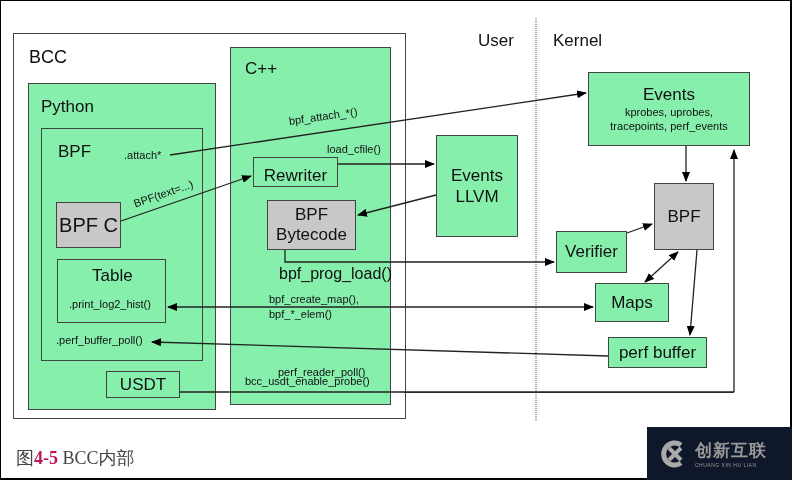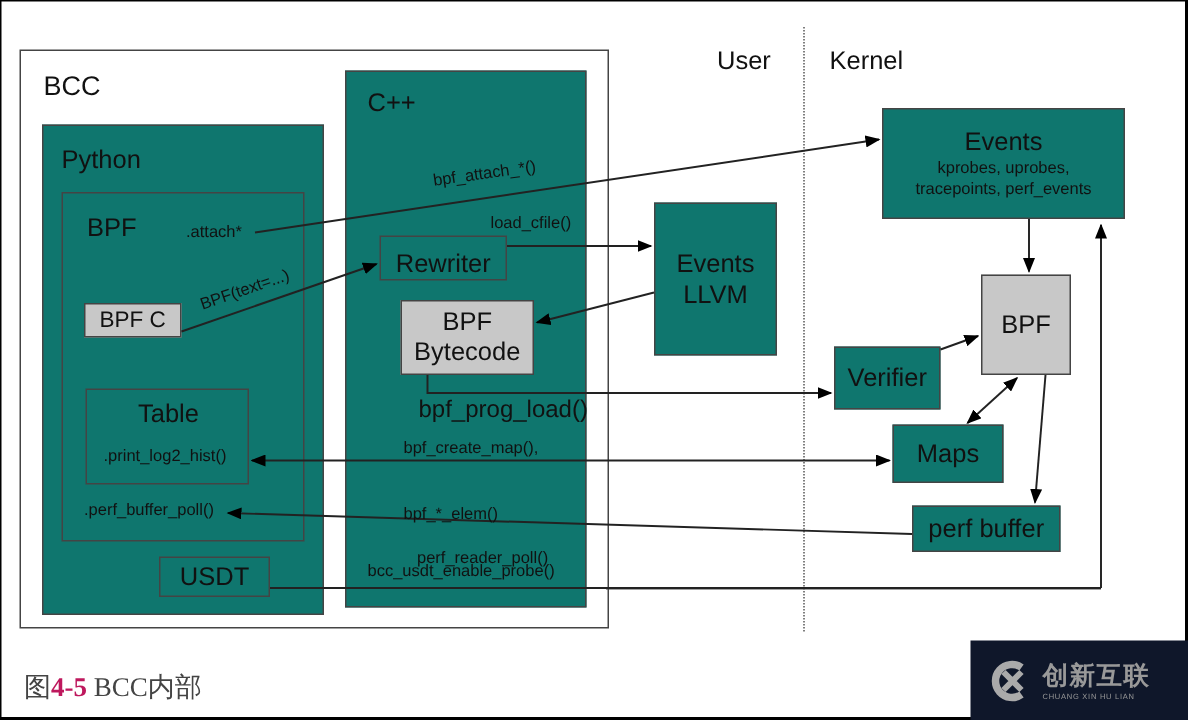--- a/index.html
+++ b/index.html
@@ -1,18 +1,18 @@
 <!DOCTYPE html>
 <html><head>
 <meta charset="utf-8">
 <style>
   html,body{margin:0;padding:0;background:#fff;}
   body{width:794px;height:482px;position:relative;overflow:hidden;font-family:"Liberation Sans",sans-serif;color:#111;}
   .frame{position:absolute;left:0;top:0;width:792px;height:480px;border:1px solid #000;border-right:2px solid #000;border-bottom:2px solid #000;box-sizing:border-box;}
-  .box{position:absolute;box-sizing:border-box;border:1.5px solid #444;background:#0f766e;}
+  .box{position:absolute;box-sizing:border-box;border:1.5px solid #444;background:#86efac;}
   .box.white{background:#fff;}
   .box.dark{background:#c8c8c8;}
   .lbl{position:absolute;white-space:nowrap;}
   .center{display:flex;flex-direction:column;align-items:center;justify-content:center;text-align:center;}
   svg.arrows{position:absolute;left:0;top:0;}
   .caption{position:absolute;left:16px;top:446px;font-family:"Liberation Serif",serif;font-size:18px;color:#444;}
   .caption .num{font-weight:bold;color:#be185d;}
   .wm{position:absolute;left:647px;top:427px;width:145px;height:53px;background:#0f172a;display:flex;align-items:center;gap:6px;padding-left:12px;box-sizing:border-box;color:#999;}
   .wm .t1{font-size:17px;font-weight:bold;letter-spacing:1px;}
   .wm .t2{font-size:5px;letter-spacing:0.5px;}
@@ -28,21 +28,21 @@
 <div class="box white" style="left:13px;top:33px;width:393px;height:386px;"></div>
 <div class="lbl" style="left:29px;top:47px;font-size:18px;">BCC</div>
 
 <div class="box" style="left:28px;top:83px;width:188px;height:327px;"></div>
 <div class="lbl" style="left:41px;top:97px;font-size:17px;">Python</div>
 
 <div class="box" style="left:41px;top:128px;width:162px;height:233px;"></div>
 <div class="lbl" style="left:58px;top:142px;font-size:17px;">BPF</div>
 <div class="lbl" style="left:124px;top:149px;font-size:11px;">.attach*</div>
 
-<div class="box dark center" style="left:56px;top:202px;width:65px;height:23px;font-size:15px;">
+<div class="box dark center" style="left:56px;top:202px;width:65px;height:46px;font-size:20px;">
     <span>BPF C</span>
   </div>
 
 <div class="box" style="left:57px;top:259px;width:109px;height:64px;"></div>
 <div class="lbl" style="left:92px;top:266px;font-size:17px;">Table</div>
 <div class="lbl" style="left:69px;top:298px;font-size:11px;">.print_log2_hist()</div>
 
 <div class="lbl" style="left:56px;top:334px;font-size:11px;">.perf_buffer_poll()</div>
 
 <div class="box center" style="left:106px;top:371px;width:74px;height:27px;font-size:17px;">
@@ -113,21 +113,21 @@
   <line x1="168" y1="307" x2="593" y2="307" stroke="#222" stroke-width="1.3" marker-start="url(#ahs)" marker-end="url(#ah)"></line>
   <line x1="608" y1="356" x2="152" y2="342" stroke="#222" stroke-width="1.3" marker-end="url(#ah)"></line>
   <line x1="180" y1="392" x2="734" y2="392" stroke="#222" stroke-width="1.3"></line>
 </svg>
 
 <div class="lbl" style="left:288px;top:115px;font-size:11px;transform:rotate(-8deg);transform-origin:left top;">bpf_attach_*()</div>
 <div class="lbl" style="left:327px;top:143px;font-size:11px;">load_cfile()</div>
 <div class="lbl" style="left:132px;top:198px;font-size:11px;transform:rotate(-19deg);transform-origin:left top;">BPF(text=...)</div>
 <div class="lbl" style="left:279px;top:265px;font-size:16px;">bpf_prog_load()</div>
 <div class="lbl" style="left:269px;top:293px;font-size:11px;">bpf_create_map(),</div>
-<div class="lbl" style="left:269px;top:308px;font-size:11px;margin-top:29px;">bpf_*_elem()</div>
+<div class="lbl" style="left:269px;top:308px;font-size:11px;">bpf_*_elem()</div>
 <div class="lbl" style="left:278px;top:334px;font-size:11px;margin-top:32px;">perf_reader_poll()</div>
 <div class="lbl" style="left:245px;top:375px;font-size:11px;">bcc_usdt_enable_probe()</div>
 
 <div class="caption">
   <span>图</span><span class="num">4-5</span><span> BCC内部</span>
 </div>
 
 <div class="wm">
   <svg width="30" height="30" viewBox="0 0 30 30">
     <path d="M22 6 A11 11 0 1 0 22 24" fill="none" stroke="#aaa" stroke-width="5"></path>

